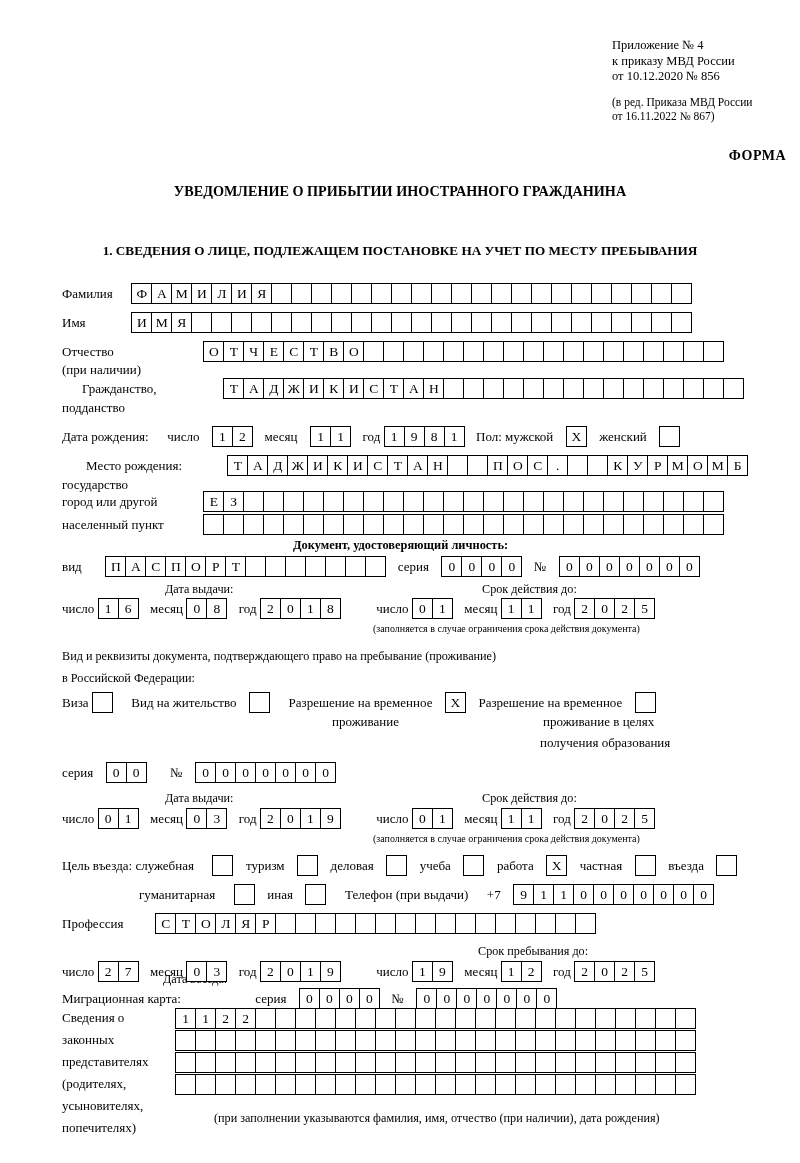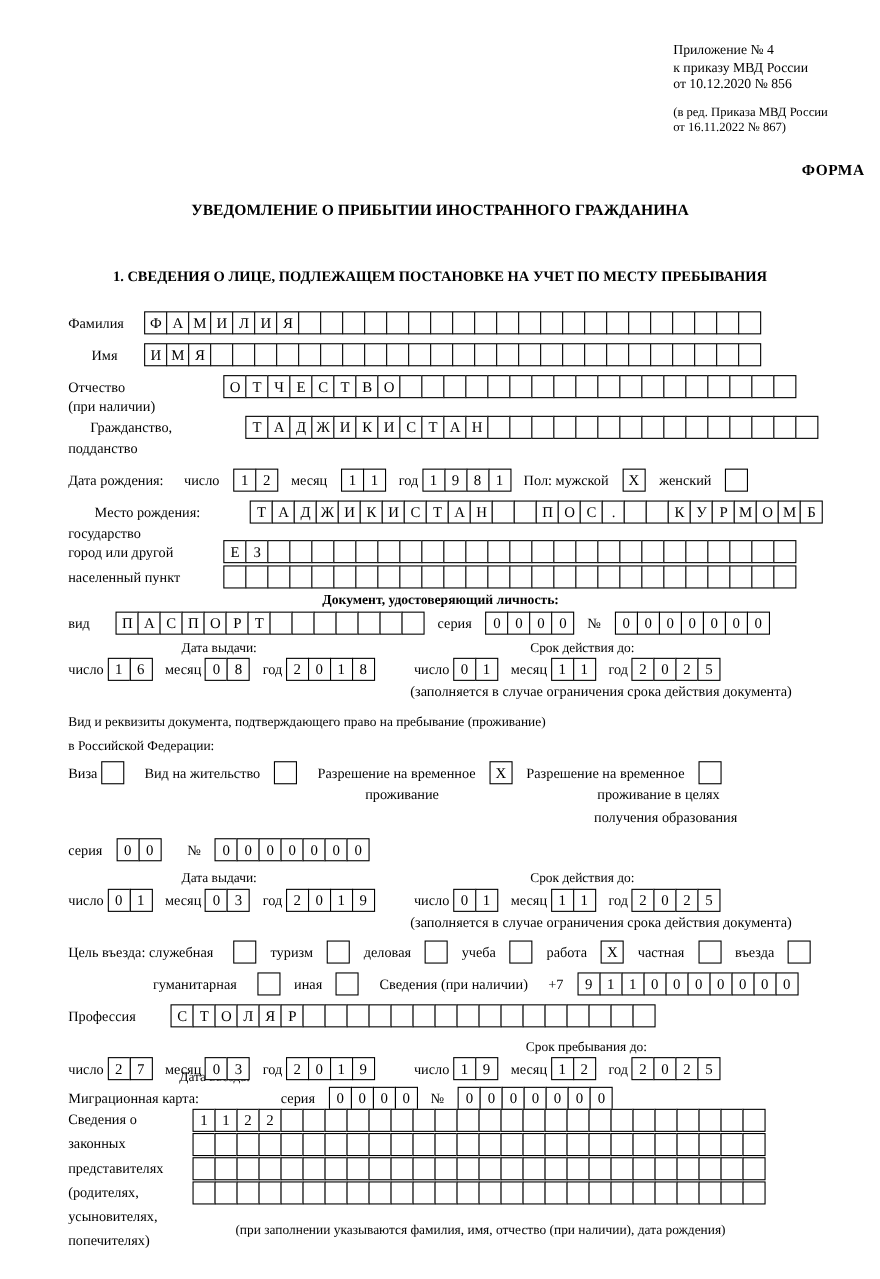--- a/index.html
+++ b/index.html
@@ -57,21 +57,21 @@
   }
   .box{
     display:inline-block;
     width:21px;height:21px;
     border:1px solid #000;
     box-sizing:border-box;
     font-size:13.5px;line-height:19px;text-align:center;
     vertical-align:middle;background:#fff;
   }
   .gap{display:inline-block;width:6px;}
-  .note{font-size:13px;}
+  .note{font-size:10px;}
 </style>
 </head>
 <body>
 
 <div class="page">
 
   <div class="hdr">
     <div>Приложение № 4</div>
     <div>к приказу МВД России</div>
     <div>от 10.12.2020 № 856</div>
@@ -88,21 +88,21 @@
   </div>
 
   <div class="sect1">1. СВЕДЕНИЯ О ЛИЦЕ, ПОДЛЕЖАЩЕМ ПОСТАНОВКЕ НА УЧЕТ ПО МЕСТУ ПРЕБЫВАНИЯ</div>
 
   <div class="row" style="top:283px;left:62px;">
     <span class="lbl" style="width:66px;">Фамилия</span>
     <span class="cells" id="cells-surname"><span class="c">Ф</span><span class="c">А</span><span class="c">М</span><span class="c">И</span><span class="c">Л</span><span class="c">И</span><span class="c">Я</span><span class="c"></span><span class="c"></span><span class="c"></span><span class="c"></span><span class="c"></span><span class="c"></span><span class="c"></span><span class="c"></span><span class="c"></span><span class="c"></span><span class="c"></span><span class="c"></span><span class="c"></span><span class="c"></span><span class="c"></span><span class="c"></span><span class="c"></span><span class="c"></span><span class="c"></span><span class="c"></span><span class="c"></span></span>
   </div>
 
   <div class="row" style="top:312px;left:62px;">
-    <span class="lbl" style="width:66px;text-align:center;">Имя</span>
+    <span class="lbl" style="width:66px;">Имя</span>
     <span class="cells" id="cells-name"><span class="c">И</span><span class="c">М</span><span class="c">Я</span><span class="c"></span><span class="c"></span><span class="c"></span><span class="c"></span><span class="c"></span><span class="c"></span><span class="c"></span><span class="c"></span><span class="c"></span><span class="c"></span><span class="c"></span><span class="c"></span><span class="c"></span><span class="c"></span><span class="c"></span><span class="c"></span><span class="c"></span><span class="c"></span><span class="c"></span><span class="c"></span><span class="c"></span><span class="c"></span><span class="c"></span><span class="c"></span><span class="c"></span></span>
   </div>
 
   <div class="row" style="top:341px;left:62px;">
     <span class="lbl" style="width:138px;">Отчество</span>
     <span class="cells" id="cells-patronymic"><span class="c">О</span><span class="c">Т</span><span class="c">Ч</span><span class="c">Е</span><span class="c">С</span><span class="c">Т</span><span class="c">В</span><span class="c">О</span><span class="c"></span><span class="c"></span><span class="c"></span><span class="c"></span><span class="c"></span><span class="c"></span><span class="c"></span><span class="c"></span><span class="c"></span><span class="c"></span><span class="c"></span><span class="c"></span><span class="c"></span><span class="c"></span><span class="c"></span><span class="c"></span><span class="c"></span><span class="c"></span></span>
   </div>
   <div class="row" style="top:362px;left:62px;">(при наличии)</div>
 
   <div class="row" style="top:378px;left:62px;">
@@ -276,21 +276,21 @@
 
   <div class="row" style="top:884px;left:139px;">
     <span class="lbl">гуманитарная</span>
     <span class="gap"></span><span class="gap"></span>
     <span class="box" id="box-humanitarian"></span>
     <span class="gap"></span>
     <span class="lbl">иная</span>
     <span class="gap"></span>
     <span class="box" id="box-other"></span>
     <span class="gap"></span><span class="gap"></span>
-    <span class="lbl">Сведения (при наличии)</span>
+    <span class="lbl">Телефон (при выдачи)</span>
     <span class="gap"></span><span class="gap"></span>
     <span class="lbl">+7</span>
     <span class="gap"></span>
     <span class="cells" id="cells-phone"><span class="c">9</span><span class="c">1</span><span class="c">1</span><span class="c">0</span><span class="c">0</span><span class="c">0</span><span class="c">0</span><span class="c">0</span><span class="c">0</span><span class="c">0</span></span>
   </div>
 
   <div class="row" style="top:913px;left:62px;">
     <span class="lbl" style="width:90px;">Профессия</span>
     <span class="cells" id="cells-profession"><span class="c">С</span><span class="c">Т</span><span class="c">О</span><span class="c">Л</span><span class="c">Я</span><span class="c">Р</span><span class="c"></span><span class="c"></span><span class="c"></span><span class="c"></span><span class="c"></span><span class="c"></span><span class="c"></span><span class="c"></span><span class="c"></span><span class="c"></span><span class="c"></span><span class="c"></span><span class="c"></span><span class="c"></span><span class="c"></span><span class="c"></span></span>
   </div>

